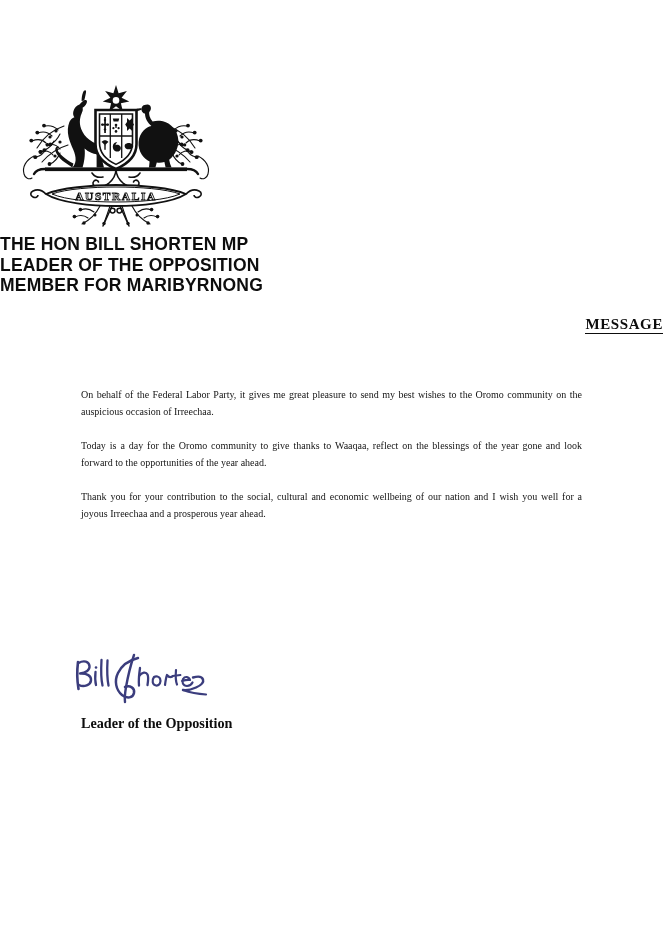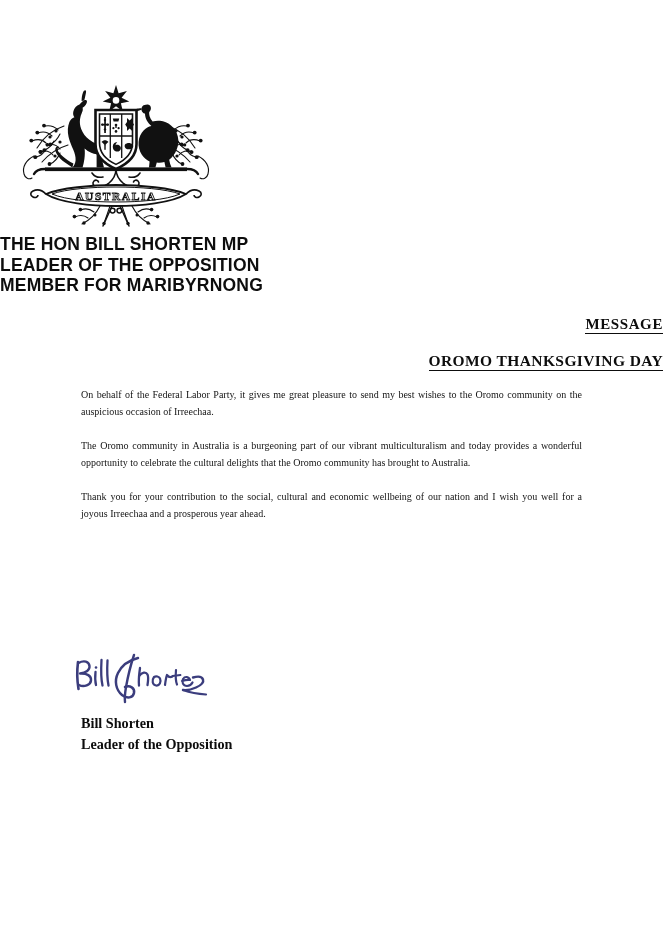--- a/index.html
+++ b/index.html
@@ -382,27 +382,24 @@
 
   <div class="letterhead">
     <div>THE HON BILL SHORTEN MP</div>
     <div>LEADER OF THE OPPOSITION</div>
     <div>MEMBER FOR MARIBYRNONG</div>
   </div>
 
   <div class="doc-heading" id="heading-message">
     <span>MESSAGE</span>
   </div>
-  <div class="doc-heading" id="heading-occasion">
-    <span>OROMO THANKSGIVING DAY</span>
-  </div>
 
   <div class="body-block">
     <p>On behalf of the Federal Labor Party, it gives me great pleasure to send my best wishes to the Oromo community on the auspicious occasion of Irreechaa.</p>
-    <p>The Oromo community in Australia is a burgeoning part of our vibrant multiculturalism and today provides a wonderful opportunity to celebrate the cultural delights that the Oromo community has brought to Australia.</p>
+    <p>Today is a day for the Oromo community to give thanks to Waaqaa, reflect on the blessings of the year gone and look forward to the opportunities of the year ahead.</p>
     <p>Thank you for your contribution to the social, cultural and economic wellbeing of our nation and I wish you well for a joyous Irreechaa and a prosperous year ahead.</p>
   </div>
 
   <div class="signature">
     <svg viewBox="0 0 145 56" xmlns="http://www.w3.org/2000/svg" aria-label="signature">
       <g fill="none" stroke="#3b3d7d" stroke-linecap="round" stroke-linejoin="round">
 
         <path d="M6 10 C5 18 5 28 6.5 37" stroke-width="2.6"></path>
         <path d="M6.5 11 C12 8 17 9.5 17.5 14 C18 18 14 21 8 21.5
                  C15 21 19.5 24 19 28.5 C18.5 33 12 35.5 7 33" stroke-width="2.4"></path>
@@ -432,17 +429,16 @@
         <path d="M110 29 C113 28 116 27.5 118 28 C117 24.5 113 24 111 27 C109.5 30 111 34 115 34 C117.5 34 119.5 32.5 120.5 30.5" stroke-width="2.2"></path>
 
         <path d="M121 25.5 C126 24 130 24.5 131 27.5 C132 30.5 128.5 33.5 124 35.5
                  C119.5 37.5 115 38.5 111 38" stroke-width="2.4"></path>
         <path d="M111 38 C118 40.5 126 42 134 42.5" stroke-width="2.2"></path>
       </g>
     </svg>
   </div>
 
   <div class="signoff">
-    <div>Bill Shorten</div>
     <div>Leader of the Opposition</div>
   </div>
 
 </div>
 
 </body></html>

